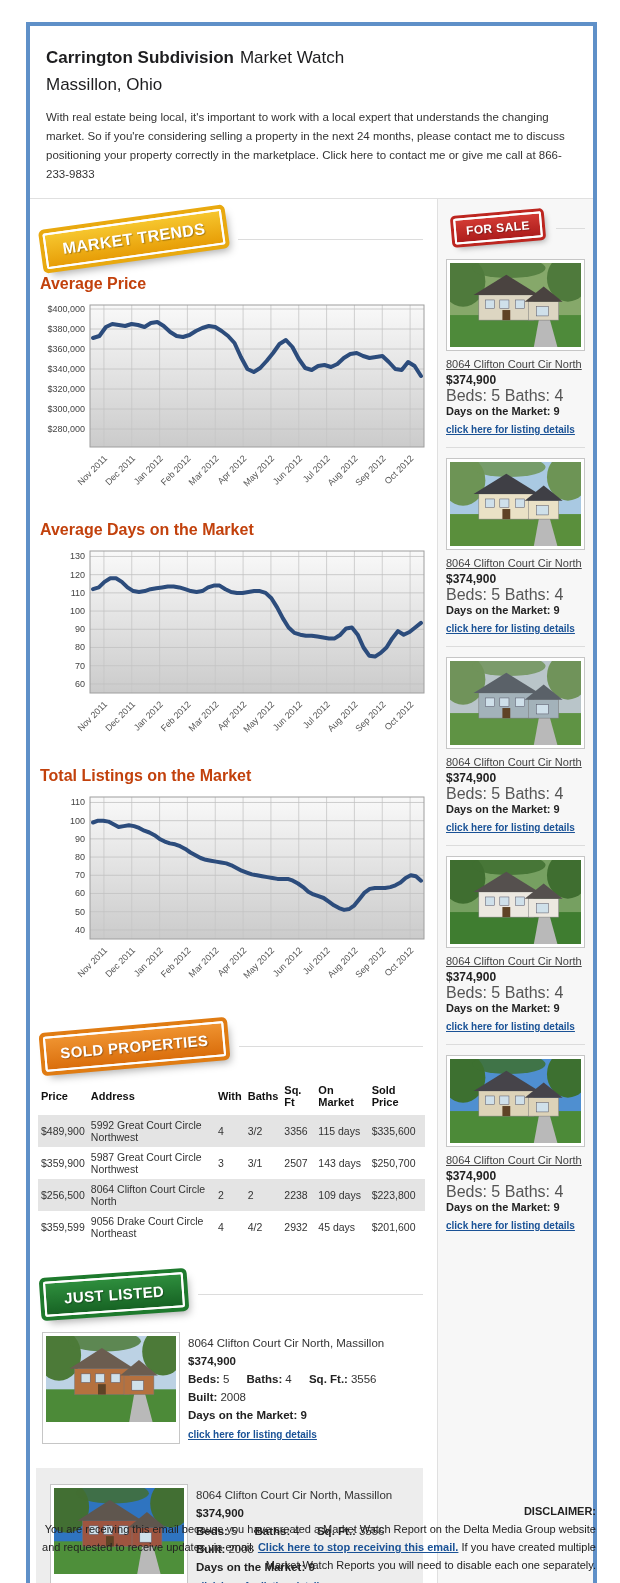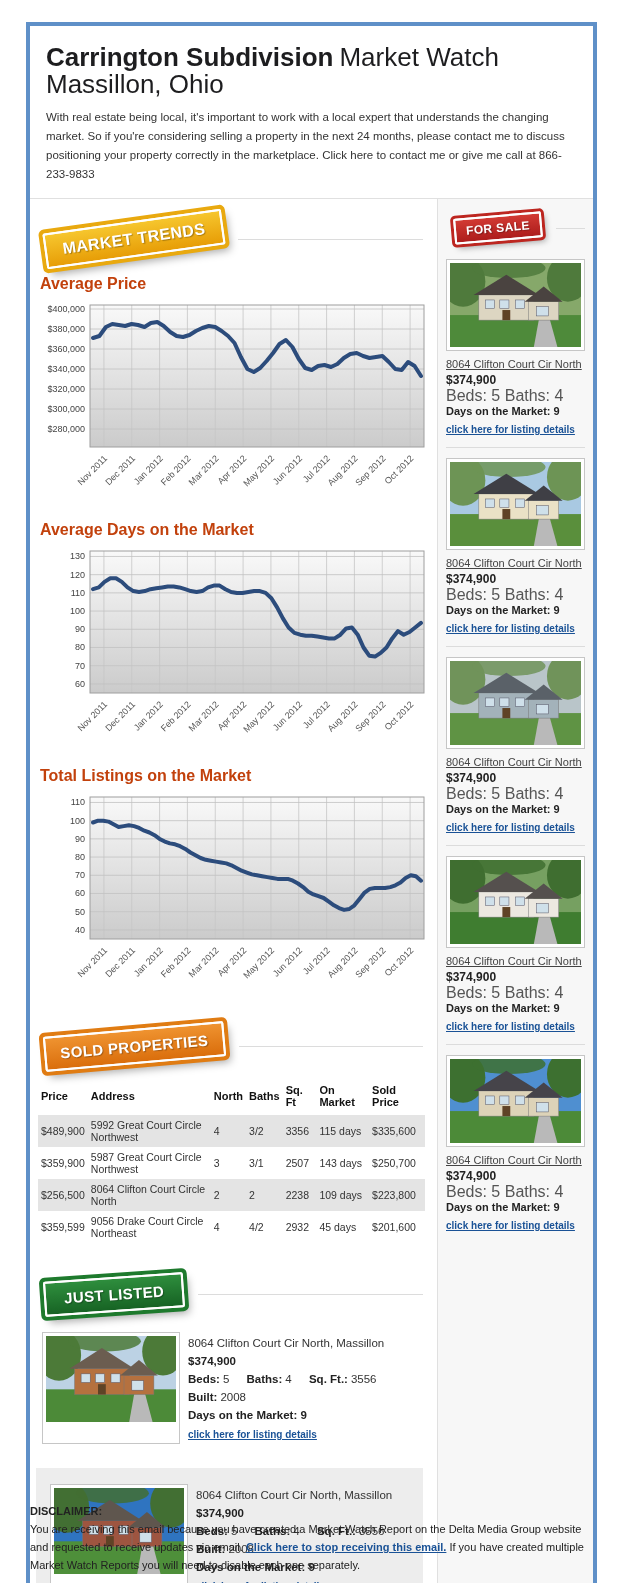--- a/index.html
+++ b/index.html
@@ -4,21 +4,21 @@
 <style>
   * { margin:0; padding:0; box-sizing:border-box; }
   body { font-family:"Liberation Sans", sans-serif; background:#ffffff; }
   #canvas { position:relative; width:620px; height:1583px; background:#ffffff; overflow:hidden; }
 
   .email-container { position:absolute; left:26px; top:22px; width:571px; min-height:1468px;
     border:4px solid #5f90c8; background:#ffffff; }
 
   
   .header { padding:18px 16px 14px 16px; }
-  .title { font-size:26px; line-height:27px; color:#1d1d1f; font-weight:normal; }
+  .title { font-size:17px; line-height:27px; color:#1d1d1f; font-weight:normal; }
   .title .b { font-weight:bold; }
   .title .rest { margin-left:6px; }
   .intro { margin-top:10px; font-size:11.5px; line-height:19px; color:#333; width:530px; }
 
   
   .content { display:flex; border-top:1px solid #e0e0e0; align-items:stretch; }
   .left-col { width:407px; padding:12px 14px 0 6px; }
   .right-col { flex:1; border-left:1px solid #e0e0e0; background:#f7f7f7; padding:10px 8px 20px 8px; }
 
   
@@ -66,21 +66,21 @@
   .jl-item { display:flex; gap:8px; margin:20px 0 0 6px; }
   .jl-item.boxed { background:#ededed; padding:16px 14px; margin:24px 0 0 0; }
   .jl-text { font-size:11.5px; line-height:18px; color:#333; padding-top:2px; }
   .jl-text .price { font-weight:bold; color:#222; }
   .jl-text .days { font-weight:bold; color:#222; }
   .jl-specs .lbl { font-weight:bold; color:#222; }
   .jl-specs .val { margin-left:3px; }
   .jl-specs .spec { margin-right:14px; }
 
   
-  .disclaimer { position:absolute; left:30px; top:1502px; width:566px; font-size:11px; line-height:18px; color:#222; }
+  .disclaimer { position:absolute; left:30px; top:1502px; width:566px; font-size:11px; line-height:18px; color:#222;text-align:right; }
   .disclaimer .h { font-weight:bold; }
   .disclaimer a { color:#1a5296; font-weight:bold; text-decoration:underline; }
 </style>
 </head>
 <body>
 
 <div id="canvas">
   <div class="email-container">
 
     <div class="header">
@@ -266,21 +266,21 @@
         <div class="badge-row sp-row">
           <span class="badge orange">SOLD PROPERTIES</span>
           <span class="rule"></span>
         </div>
 
         <table class="sold">
           <thead>
             <tr>
               <th>Price</th>
               <th>Address</th>
-              <th>North</th>
+              <th>With</th>
               <th>Baths</th>
               <th>Sq. Ft</th>
               <th>On Market</th>
               <th>Sold Price</th>
             </tr>
           </thead>
           <tbody>
             <tr class="alt">
               <td>$489,900</td>
               <td>5992 Great Court Circle Northwest</td>

